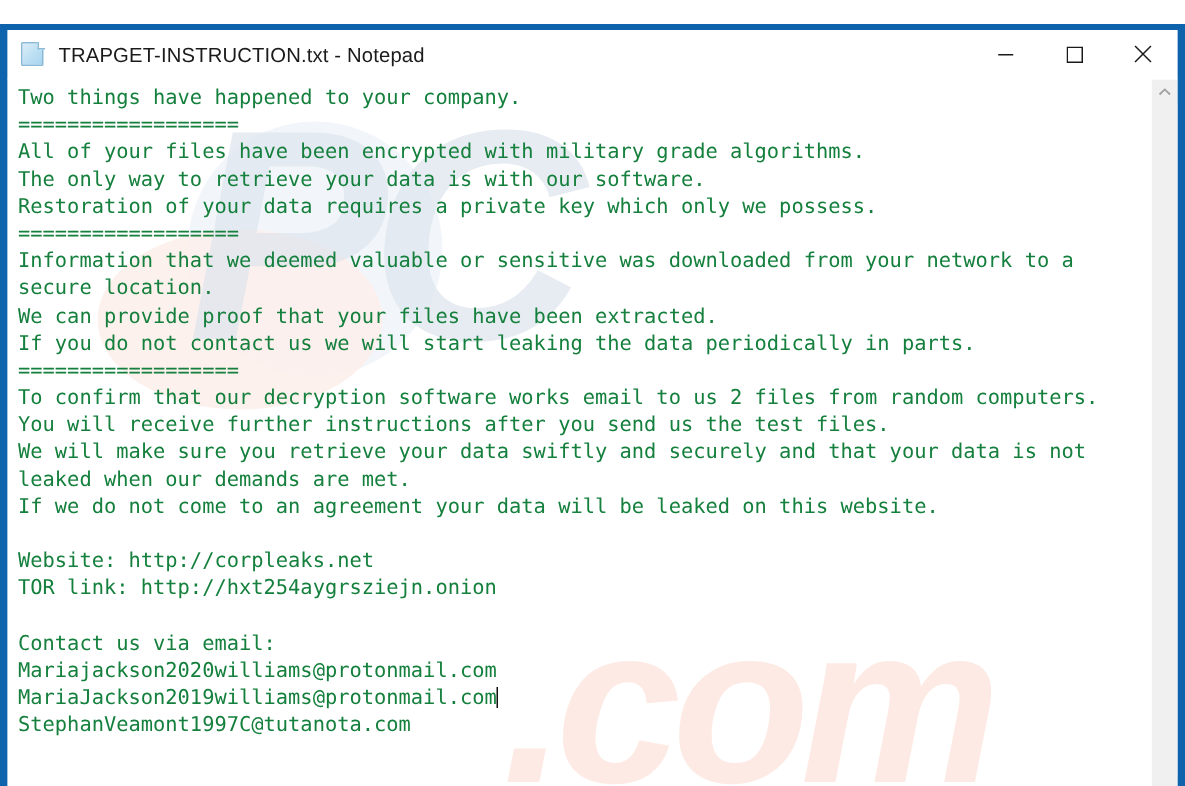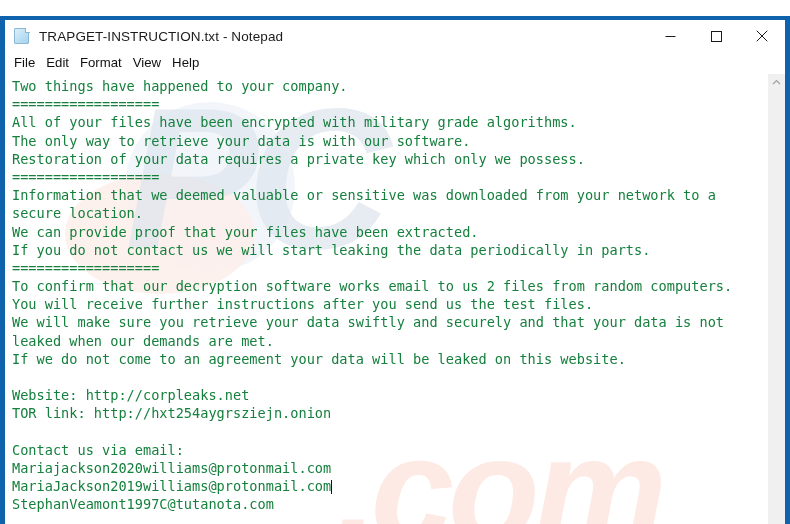--- a/index.html
+++ b/index.html
@@ -282,27 +282,20 @@
         </button>
         <button class="win-btn">
           <svg width="12" height="12" viewBox="0 0 12 12">
             <line x1="0.7" y1="0.7" x2="11.3" y2="11.3" stroke="#1a1a1a" stroke-width="1"></line>
             <line x1="11.3" y1="0.7" x2="0.7" y2="11.3" stroke="#1a1a1a" stroke-width="1"></line>
           </svg>
         </button>
       </div>
     </div>
 
-    <div class="menubar">
-      <span class="menu-item">File</span>
-      <span class="menu-item">Edit</span>
-      <span class="menu-item">Format</span>
-      <span class="menu-item">View</span>
-      <span class="menu-item">Help</span>
-    </div>
 
     <div class="editor-wrap">
 
       <div class="watermark-layer">
         <div class="wm-circle"></div>
         <div class="wm-pink"></div>
         <div class="wm-pc">PC</div>
         <div class="wm-com">.com</div>
       </div>
 

